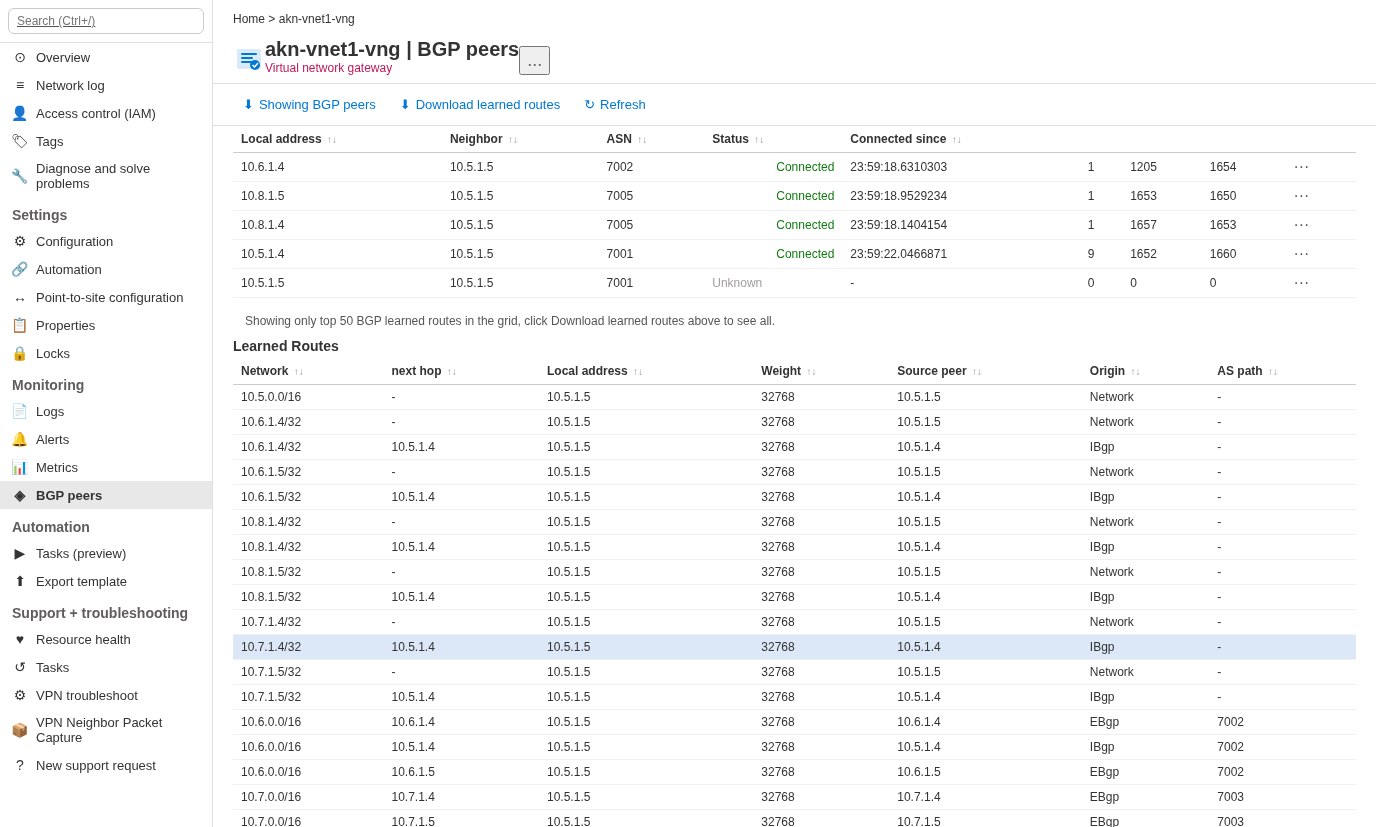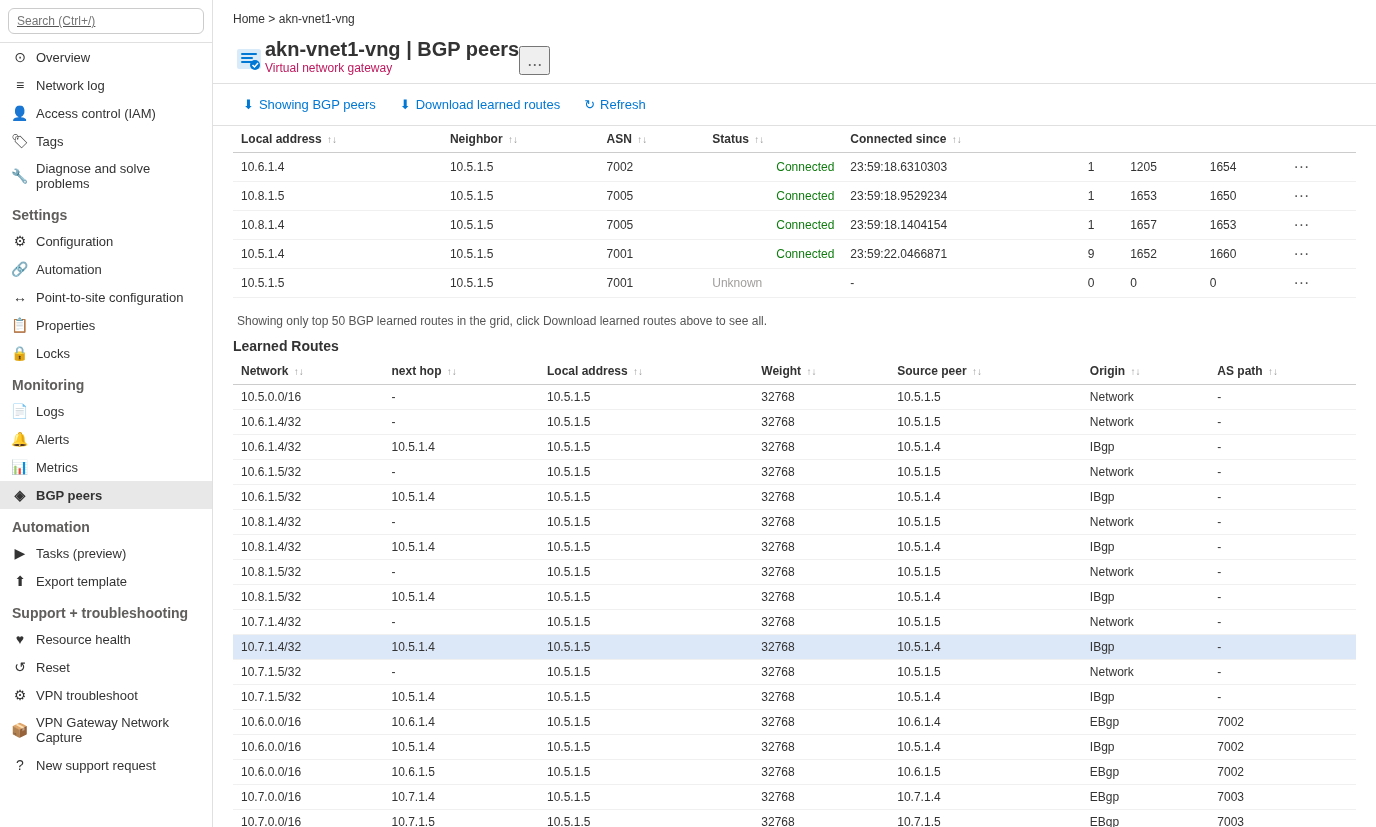--- a/index.html
+++ b/index.html
@@ -127,21 +127,21 @@
     .content-area {
       flex: 1;
       overflow-y: auto;
       padding: 0 20px 32px 20px;
     }
 
     
     .note-text {
       font-size: 12px;
       color: #555;
-      margin: 16px 0 10px 4px;
+      margin: 16px 0 10px 12px;
     }
 
     
     .section-heading {
       font-size: 14px;
       font-weight: 600;
       margin-bottom: 4px;
       color: #333;
     }
 
@@ -261,29 +261,29 @@
         <span class="sidebar-icon">⬆</span>
         <span>Export template</span>
       </div>
       <div class="sidebar-section-label">Support + troubleshooting</div>
       <div class="sidebar-item">
         <span class="sidebar-icon">♥</span>
         <span>Resource health</span>
       </div>
       <div class="sidebar-item">
         <span class="sidebar-icon">↺</span>
-        <span>Reset</span>
+        <span>Tasks</span>
       </div>
       <div class="sidebar-item">
         <span class="sidebar-icon">⚙</span>
         <span>VPN troubleshoot</span>
       </div>
       <div class="sidebar-item">
         <span class="sidebar-icon">📦</span>
-        <span>VPN Gateway Network Capture</span>
+        <span>VPN Neighbor Packet Capture</span>
       </div>
       <div class="sidebar-item">
         <span class="sidebar-icon">?</span>
         <span>New support request</span>
       </div>
     </div>
 </div>
 
 <div class="main-content">
 

